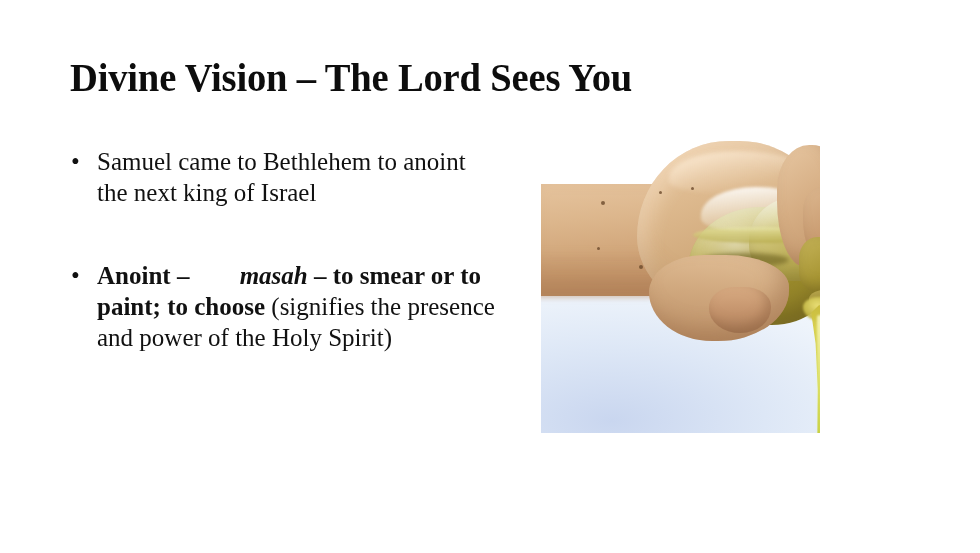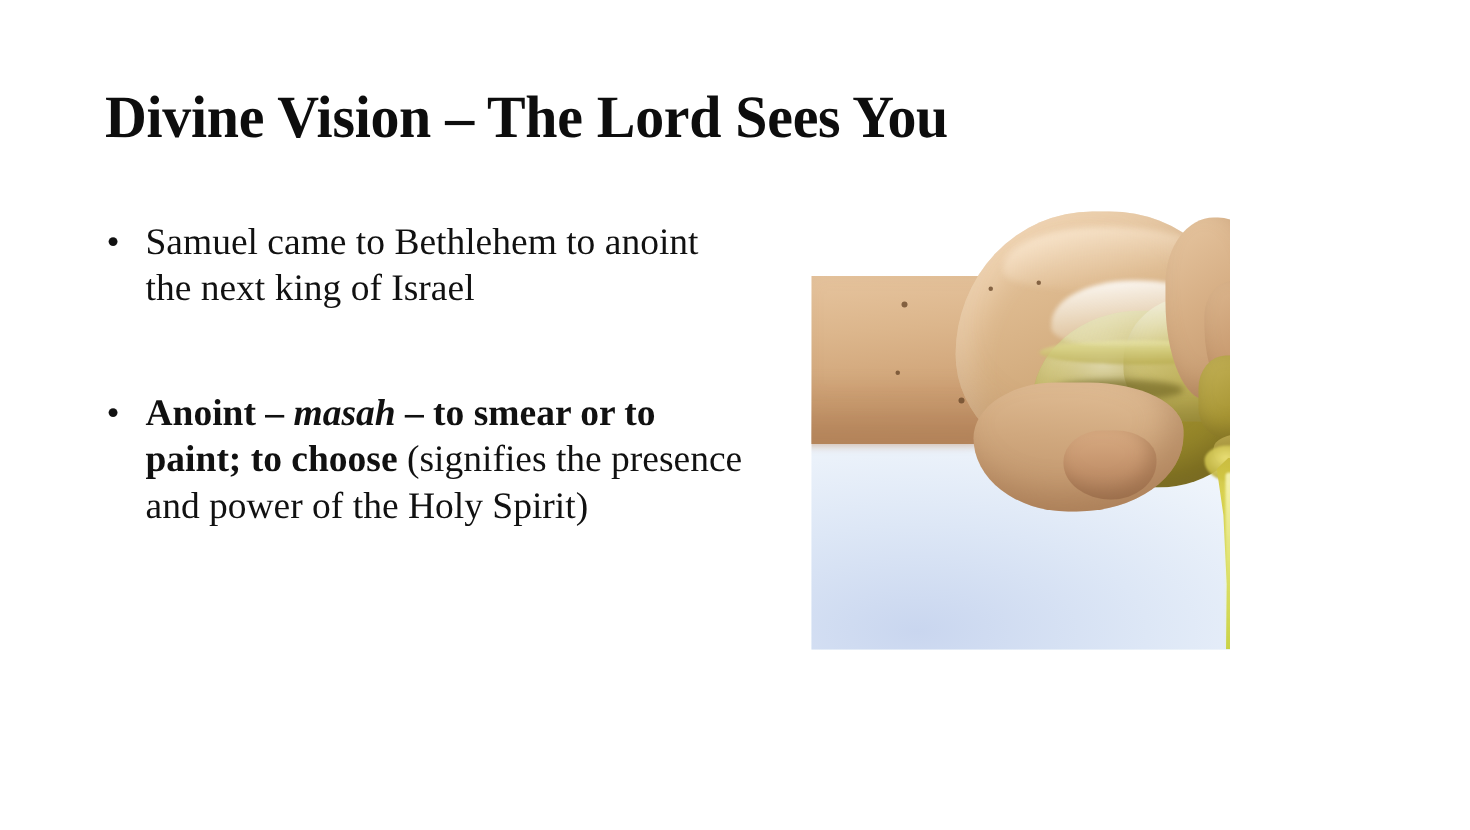--- a/index.html
+++ b/index.html
@@ -71,20 +71,21 @@
     display: block;
   }
 
   .b-bold {
     font-weight: bold;
     text-align: center;
   }
   .b-bolditalic {
     font-weight: bold;
     font-style: italic;
+    margin-left: 44px;
   }
   .b-regular {
     font-weight: normal;
     margin-top: 28px;
   }
 
   
   .photo {
     position: absolute;
     left: 541px;

